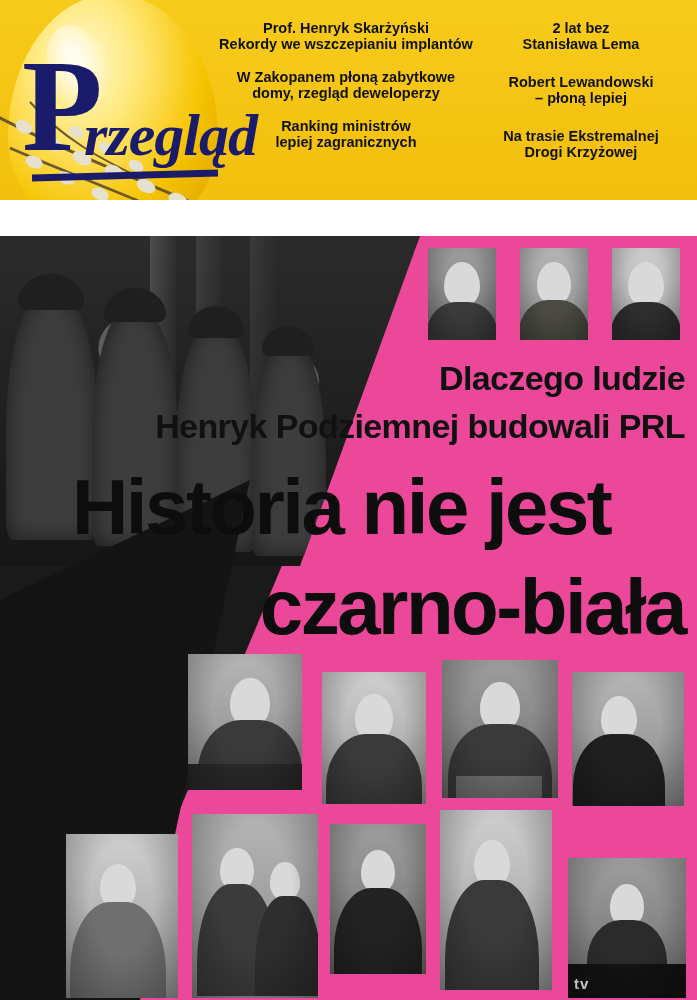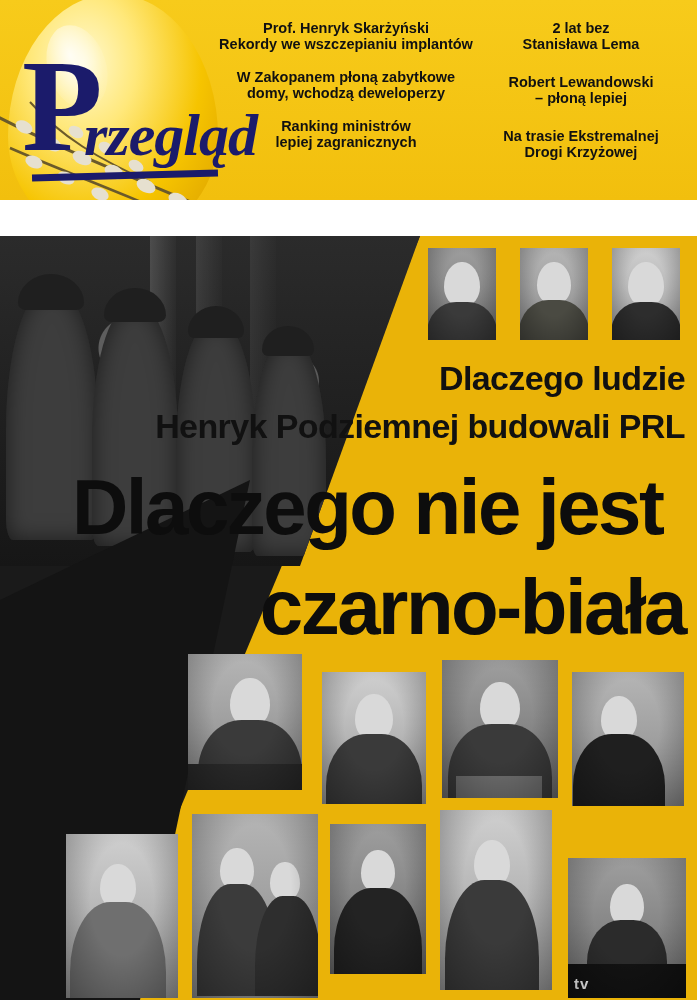--- a/index.html
+++ b/index.html
@@ -123,21 +123,21 @@
   }
   .stripe-text { padding-left: 40px; }
 
   
   .main-area {
     position: absolute;
     left: 0;
     top: 236px;
     width: 697px;
     height: 764px;
-    background: #eab308;
+    background: #ec4899;
     overflow: hidden;
   }
   
   .diagonal-black {
     position: absolute;
     left: 0; top: 0;
     width: 460px;
     height: 764px;
     background: #1a1a1a;
     clip-path: polygon(0 0, 420px 0, 100px 764px, 0 764px);
@@ -294,21 +294,21 @@
     <div class="logo-wrap">
       <div class="logo-p">P</div>
       <div class="logo-rest">rzegląd</div>
       <div class="logo-underline"></div>
     </div>
 
     <div class="headline-col col-a">
       <div class="hl-item" style="white-space:pre-line">Prof. Henryk Skarżyński
 Rekordy we wszczepianiu implantów</div>
       <div class="hl-item" style="white-space:pre-line">W Zakopanem płoną zabytkowe
-domy, wchodzą deweloperzy</div>
+domy, rzegląd deweloperzy</div>
       <div class="hl-item" style="white-space:pre-line">Ranking ministrów
 lepiej zagranicznych</div>
     </div>
 
     <div class="headline-col col-b">
       <div class="hl-item" style="white-space:pre-line">2 lat bez
 Stanisława Lema</div>
       <div class="hl-item" style="white-space:pre-line">Robert Lewandowski
 – płoną lepiej</div>
       <div class="hl-item" style="white-space:pre-line">Na trasie Ekstremalnej
@@ -349,21 +349,21 @@
     </div>
     <div class="portrait ph-bg-light" style="left:612px; top:12px; width:68px; height:92px;">
       <div class="ph-face" style="top:14px; width:36px; height:44px;"></div>
       <div class="ph-body" style="top:54px; width:70px; height:44px; background:#2d2d2d;"></div>
       <div class="vig"></div>
     </div>
 
     <div class="kicker kicker-1">Dlaczego ludzie</div>
     <div class="kicker kicker-2">Henryk Podziemnej budowali PRL</div>
 
-    <div class="maintitle mt-1">Dlaczego nie jest</div>
+    <div class="maintitle mt-1">Historia nie jest</div>
     <div class="maintitle mt-2">czarno-biała</div>
 
     <div class="gridphoto ph-bg-mid" style="left:188px; top:418px; width:114px; height:136px;">
       <div class="ph-face" style="top:24px; left:54%; width:40px; height:48px;"></div>
       <div class="ph-body" style="top:66px; left:54%; width:104px; height:74px;"></div>
       <div style="position:absolute;left:0;bottom:0;width:114px;height:26px;background:#2a2a2a;"></div>
       <div class="vig"></div>
     </div>
 
     <div class="gridphoto ph-bg-light" style="left:322px; top:436px; width:104px; height:132px;">

